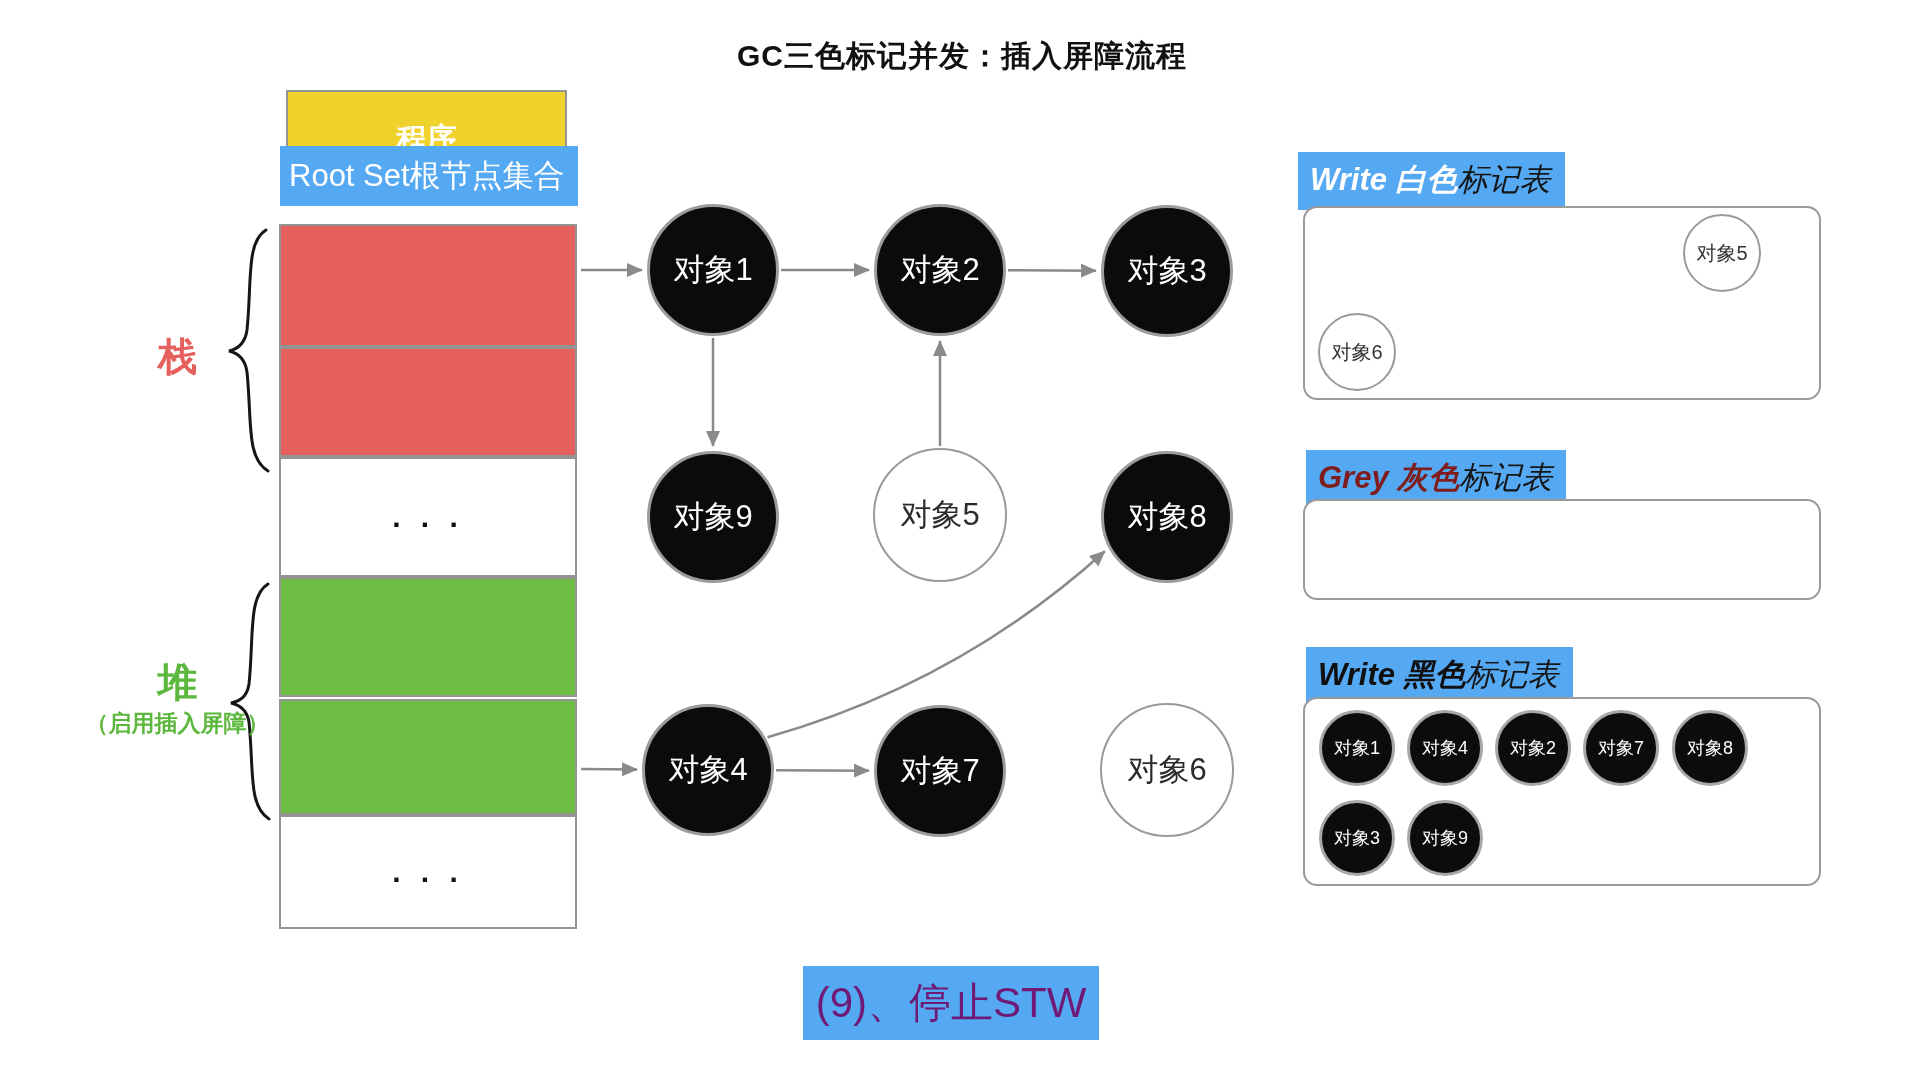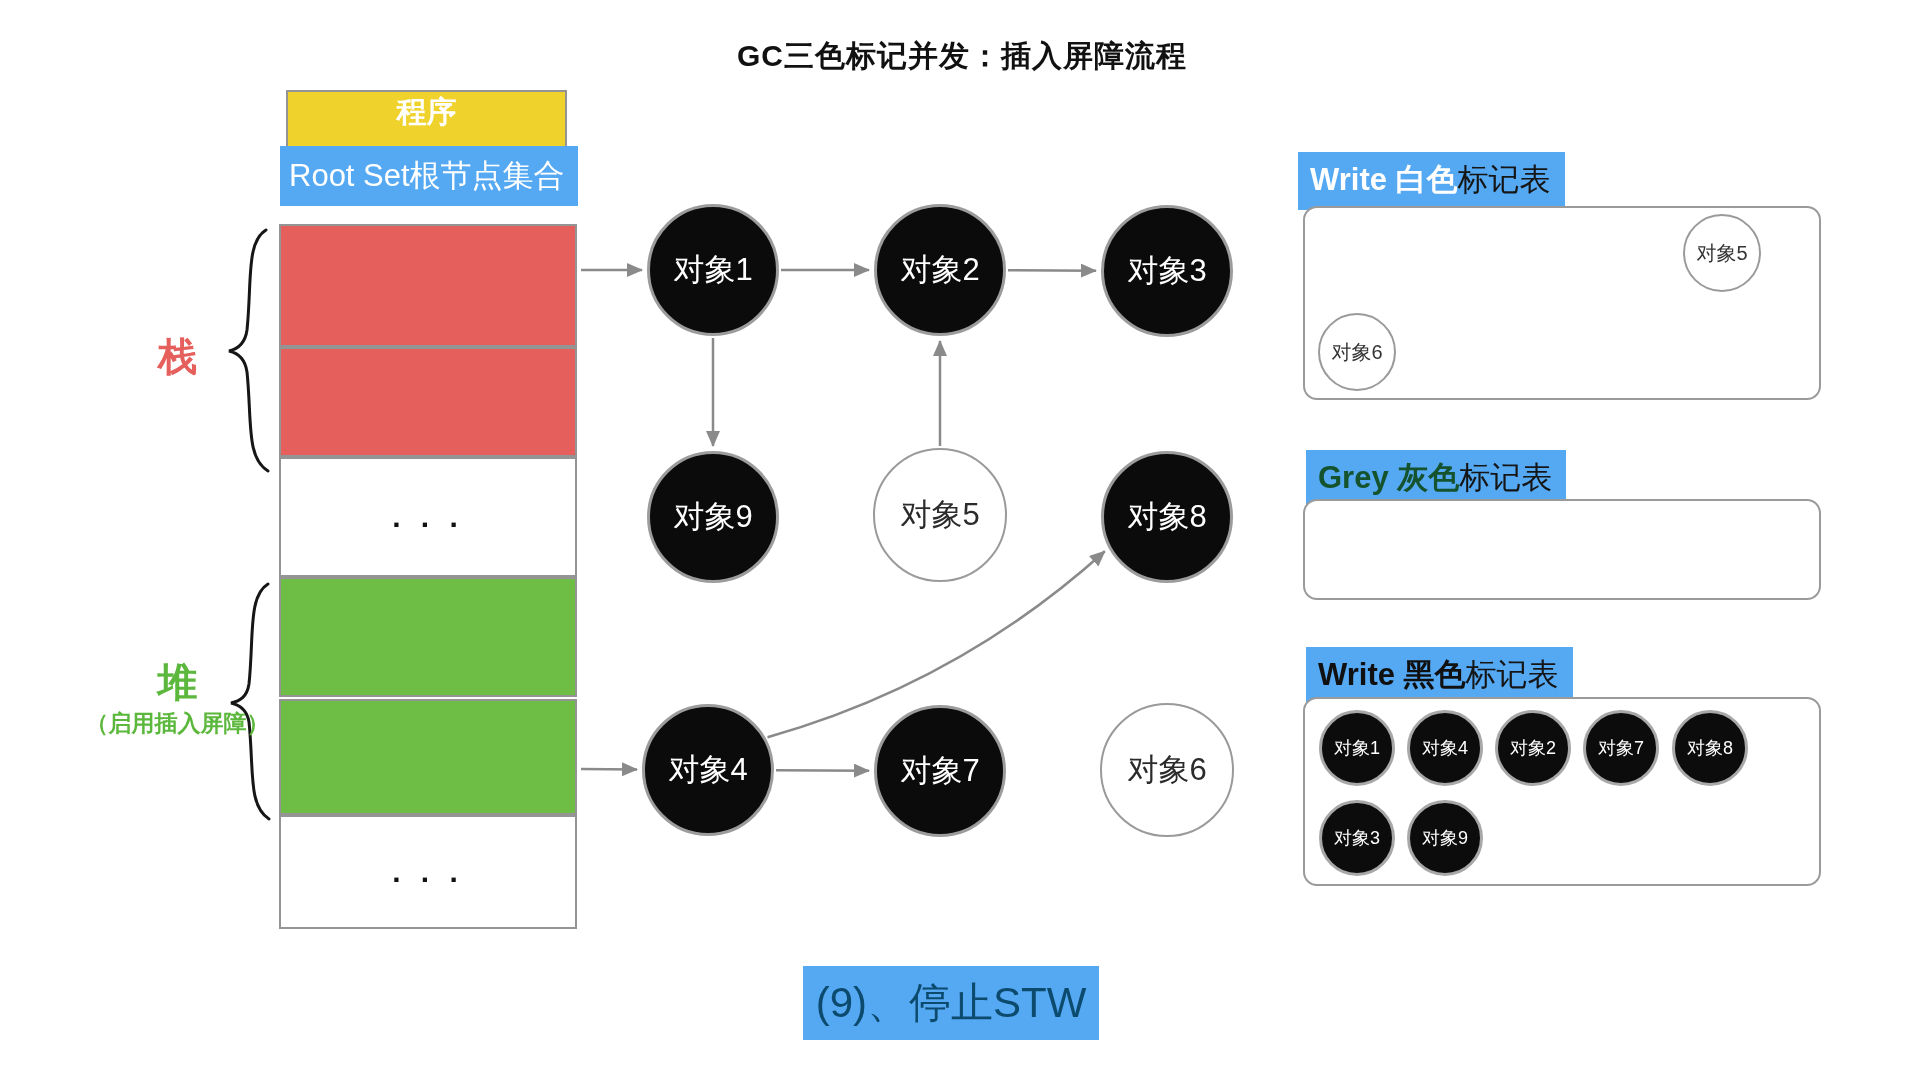--- a/index.html
+++ b/index.html
@@ -7,21 +7,21 @@
     position:relative;width:1920px;height:1080px;background:#ffffff;overflow:hidden;
     font-family:"Liberation Sans","DejaVu Sans",sans-serif;
     margin-left:40px;
   }
   .abs{position:absolute;}
   
   #title{left:697px;top:36px;font-size:30px;font-weight:bold;color:#111;letter-spacing:1px;}
   
   .membox{position:absolute;border:2px solid #949494;box-sizing:border-box;}
   #program-box{left:246px;top:90px;width:281px;height:72px;background:#F0D22D;
-    display:flex;align-items:flex-start;justify-content:center;font-size:30px;font-weight:bold;color:#fff;}
+    display:flex;align-items:flex-end;justify-content:center;font-size:30px;font-weight:bold;color:#fff;}
   #rootset-bar{left:240px;top:146px;width:298px;height:60px;background:#55A8F2;
     display:flex;align-items:center;font-size:31px;color:#fff;padding-left:9px;box-sizing:border-box;}
   .seg{left:239px;width:298px;}
   .seg-red{background:#E5605C;}
   .seg-green{background:#6EBE46;}
   .seg-white{background:#fff;display:flex;align-items:center;justify-content:center;
     font-size:30px;font-weight:bold;color:#111;letter-spacing:6px;}
   #seg-red-1{top:224px;height:123px;}
   #seg-red-2{top:347px;height:110px;}
   #seg-dots-1{top:457px;height:120px;}
@@ -35,36 +35,36 @@
   
   #vector-layer{left:0;top:0;width:1920px;height:1080px;pointer-events:none;}
   .edge{fill:none;stroke:#8a8a8a;stroke-width:2.5px;}
   .brace{fill:none;stroke:#161616;stroke-width:3px;stroke-linecap:round;}
   
   .gnode{position:absolute;border-radius:50%;box-sizing:border-box;text-align:center;
     display:flex;align-items:center;justify-content:center;font-size:31px;}
   .gnode-black{background:#0b0b0b;border:3px solid #9c9c9c;color:#fff;}
   .gnode-white{background:#ffffff;border:2px solid #9a9a9a;color:#2b2b2b;}
   
-  .tagbar{position:absolute;background:#55A8F2;padding:7px 14px 9px 12px;font-size:31px;white-space:nowrap;}
+  .tagbar{position:absolute;background:#55A8F2;padding:7px 14px 9px 12px;font-size:31px;white-space:nowrap;font-style:italic;}
   .tag-prefix{font-weight:bold;}
   .tag-suffix{font-weight:normal;color:#151515;}
   .tablebox{position:absolute;background:#fff;border:2px solid #9a9a9a;border-radius:14px;box-sizing:border-box;}
   #white-tag{left:1258px;top:152px;}
   #white-box{left:1263px;top:206px;width:518px;height:194px;}
   #grey-tag{left:1266px;top:450px;}
   #grey-box{left:1263px;top:499px;width:518px;height:101px;}
   #black-tag{left:1266px;top:647px;}
   #black-box{left:1263px;top:697px;width:518px;height:189px;}
   .mini{position:absolute;border-radius:50%;box-sizing:border-box;display:flex;align-items:center;justify-content:center;}
   .mini-white{background:#fff;border:2px solid #9a9a9a;color:#333;font-size:20px;}
   .mini-black{background:#0c0c0c;border:3px solid #a8a8a8;color:#fff;font-size:18px;}
   
   #caption{left:763px;top:966px;width:296px;height:74px;background:#55A8F2;
-    display:flex;align-items:center;justify-content:center;font-size:42px;color:#0c4a6e;}
+    display:flex;align-items:center;justify-content:center;font-size:42px;color:#701a75;}
 </style>
 </head>
 <body>
 
 <div id="canvas">
 
   <div class="abs" id="title">GC三色标记并发：插入屏障流程</div>
 
   <svg class="abs" id="vector-layer" width="1920" height="1080" viewBox="0 0 1920 1080">
     <defs>
@@ -118,21 +118,21 @@
       <div class="gnode gnode-black" style="left: 834px; top: 705px; height: 132px; width: 132px;">对象7</div>
       <div class="gnode gnode-white" style="left: 1060px; top: 703px; height: 134px; width: 134px;">对象6</div>
     </div>
 
   <div class="tagbar" id="white-tag">
     <span class="tag-prefix" style="color: rgb(255, 255, 255);">Write 白色</span><span class="tag-suffix">标记表</span>
   </div>
   <div class="tablebox" id="white-box"></div>
 
   <div class="tagbar" id="grey-tag">
-    <span class="tag-prefix" style="color: #14532d;">Grey 灰色</span><span class="tag-suffix">标记表</span>
+    <span class="tag-prefix" style="color: #7f1d1d;">Grey 灰色</span><span class="tag-suffix">标记表</span>
   </div>
   <div class="tablebox" id="grey-box"></div>
 
   <div class="tagbar" id="black-tag">
     <span class="tag-prefix" style="color: rgb(16, 16, 16);">Write 黑色</span><span class="tag-suffix">标记表</span>
   </div>
   <div class="tablebox" id="black-box"></div>
 
   <div class="abs" id="table-item-layer" style="left:0;top:0;">
       <div class="mini mini-white" style="left: 1643px; top: 214px; height: 78px; width: 78px;">对象5</div>

